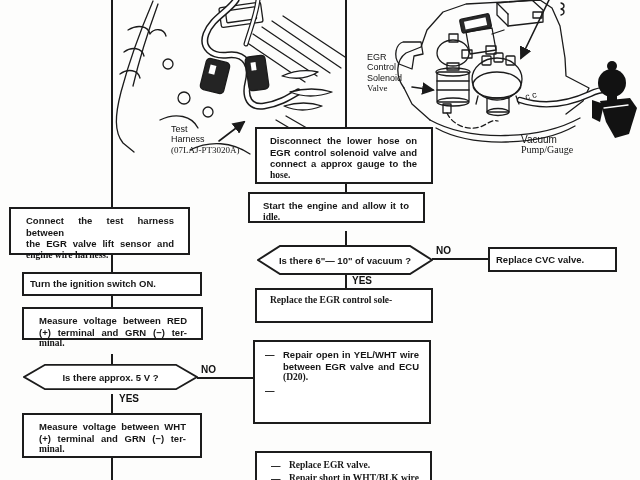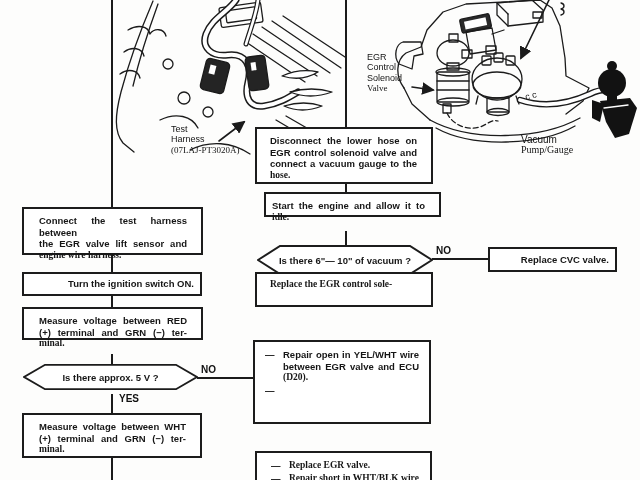--- a/index.html
+++ b/index.html
@@ -3,21 +3,21 @@
 <meta charset="utf-8">
 <style>
   html,body{margin:0;padding:0;background:#e8e8e8;}
   .page{position:relative;width:640px;height:480px;background:#fdfdfc;overflow:hidden;
         font-family:"Liberation Sans",sans-serif;color:#1b1b1b;}
   svg{display:block;}
   .vline,.hline{position:absolute;background:#1b1b1b;}
   .box{position:absolute;background:#fff;border:2px solid #1c1c1c;box-sizing:border-box;
        font:bold 9.5px/11.5px "Liberation Sans",sans-serif;color:#161616;
        padding:6px 14px 3px 15px;}
-  .box.center{display:flex;align-items:center;justify-content:flex-end;text-align:center;padding:2px 6px;}
+  .box.center{display:flex;align-items:center;justify-content:flex-start;text-align:center;padding:2px 6px;}
   .jline{text-align:justify;text-align-last:justify;}
   .jline:last-child{text-align-last:left;font-family:Liberation Serif, serif;}
   .label{position:absolute;font:9px/10.3px "Liberation Sans",sans-serif;color:#141414;white-space:nowrap;}
   .tag{position:absolute;font:bold 10px/10px "Liberation Sans",sans-serif;color:#111;}
   .hex{position:absolute;}
   .hex svg{position:absolute;left:0;top:0;width:100%;height:100%;}
   .hex .hex-label{position:absolute;left:0;top:0;right:0;bottom:0;display:flex;align-items:center;
        justify-content:center;font:bold 9.5px "Liberation Sans",sans-serif;color:#161616;}
   .list .li{display:flex;gap:6px;margin-bottom:1px;}
   .list .dash{width:12px;flex:none;}
@@ -174,21 +174,21 @@
   <div class="vline" style="left:111px;top:458px;width:2px;height:22px"></div>
 
   <div class="vline" style="left:345px;top:0;width:2px;height:127px"></div>
   <div class="vline" style="left:345px;top:184px;width:2px;height:8px"></div>
   <div class="vline" style="left:345px;top:231px;width:2px;height:14px"></div>
   <div class="vline" style="left:345px;top:275px;width:2px;height:13px"></div>
 
   <div class="hline" style="left:197px;top:377px;width:58px;height:2px"></div>
   <div class="hline" style="left:432px;top:258px;width:56px;height:2px"></div>
 
-  <div class="box" style="left:22px;top:207px;width:181px;height:48px">
+  <div class="box" style="left:9px;top:207px;width:181px;height:48px">
     <div>
         <div class="jline">Connect the test harness between</div>
         <div class="jline">the EGR valve lift sensor and</div>
         <div class="jline">engine wire harness.</div>
       </div>
   </div>
 
   <div class="box center" style="left:22px;top:272px;width:180px;height:24px">
     <span>Turn the ignition switch ON.</span>
   </div>
@@ -215,42 +215,42 @@
         <div class="jline">Measure voltage between WHT</div>
         <div class="jline">(+) terminal and GRN (−) ter-</div>
         <div class="jline">minal.</div>
       </div>
   </div>
 
   <div class="box" style="left:255px;top:127px;width:178px;height:57px;padding-left:13px">
     <div>
         <div class="jline">Disconnect the lower hose on</div>
         <div class="jline">EGR control solenoid valve and</div>
-        <div class="jline">connect a vacuum gauge to the</div>
+        <div class="jline">connect a approx gauge to the</div>
         <div class="jline">hose.</div>
       </div>
   </div>
 
-  <div class="box" style="left:264px;top:192px;width:177px;height:25px;padding-left:6px">
+  <div class="box" style="left:248px;top:192px;width:177px;height:31px;padding-left:13px">
     <div>
         <div class="jline">Start the engine and allow it to</div>
         <div class="jline">idle.</div>
       </div>
   </div>
 
   <div class="hex" style="left:257px;top:245px;width:176px;height:30px">
     <svg viewBox="0 0 176 30" preserveAspectRatio="none">
       <polygon points="1,15 23,1 153,1 175,15 153,29 23,29" fill="#fff" stroke="#1c1c1c" stroke-width="2"></polygon>
     </svg>
     <span class="hex-label">Is there 6"— 10" of vacuum ?</span>
   </div>
   <span class="tag" style="left:436px;top:246px">NO</span>
   <span class="tag" style="left:352px;top:276px">YES</span>
 
-  <div class="box" style="left:255px;top:272px;width:178px;height:35px;padding-left:13px;padding-top:5px">
+  <div class="box" style="left:255px;top:288px;width:178px;height:35px;padding-left:13px;padding-top:5px">
     <div>
         <div class="jline">Replace the EGR control sole-</div>
       </div>
   </div>
 
   <div class="box list" style="left:253px;top:340px;width:178px;height:84px;padding:7px 10px 3px 10px">
     <div class="li">
       <span class="dash">—</span>
       <div class="li-lines">
           <div class="jline">Repair open in YEL/WHT wire</div>

